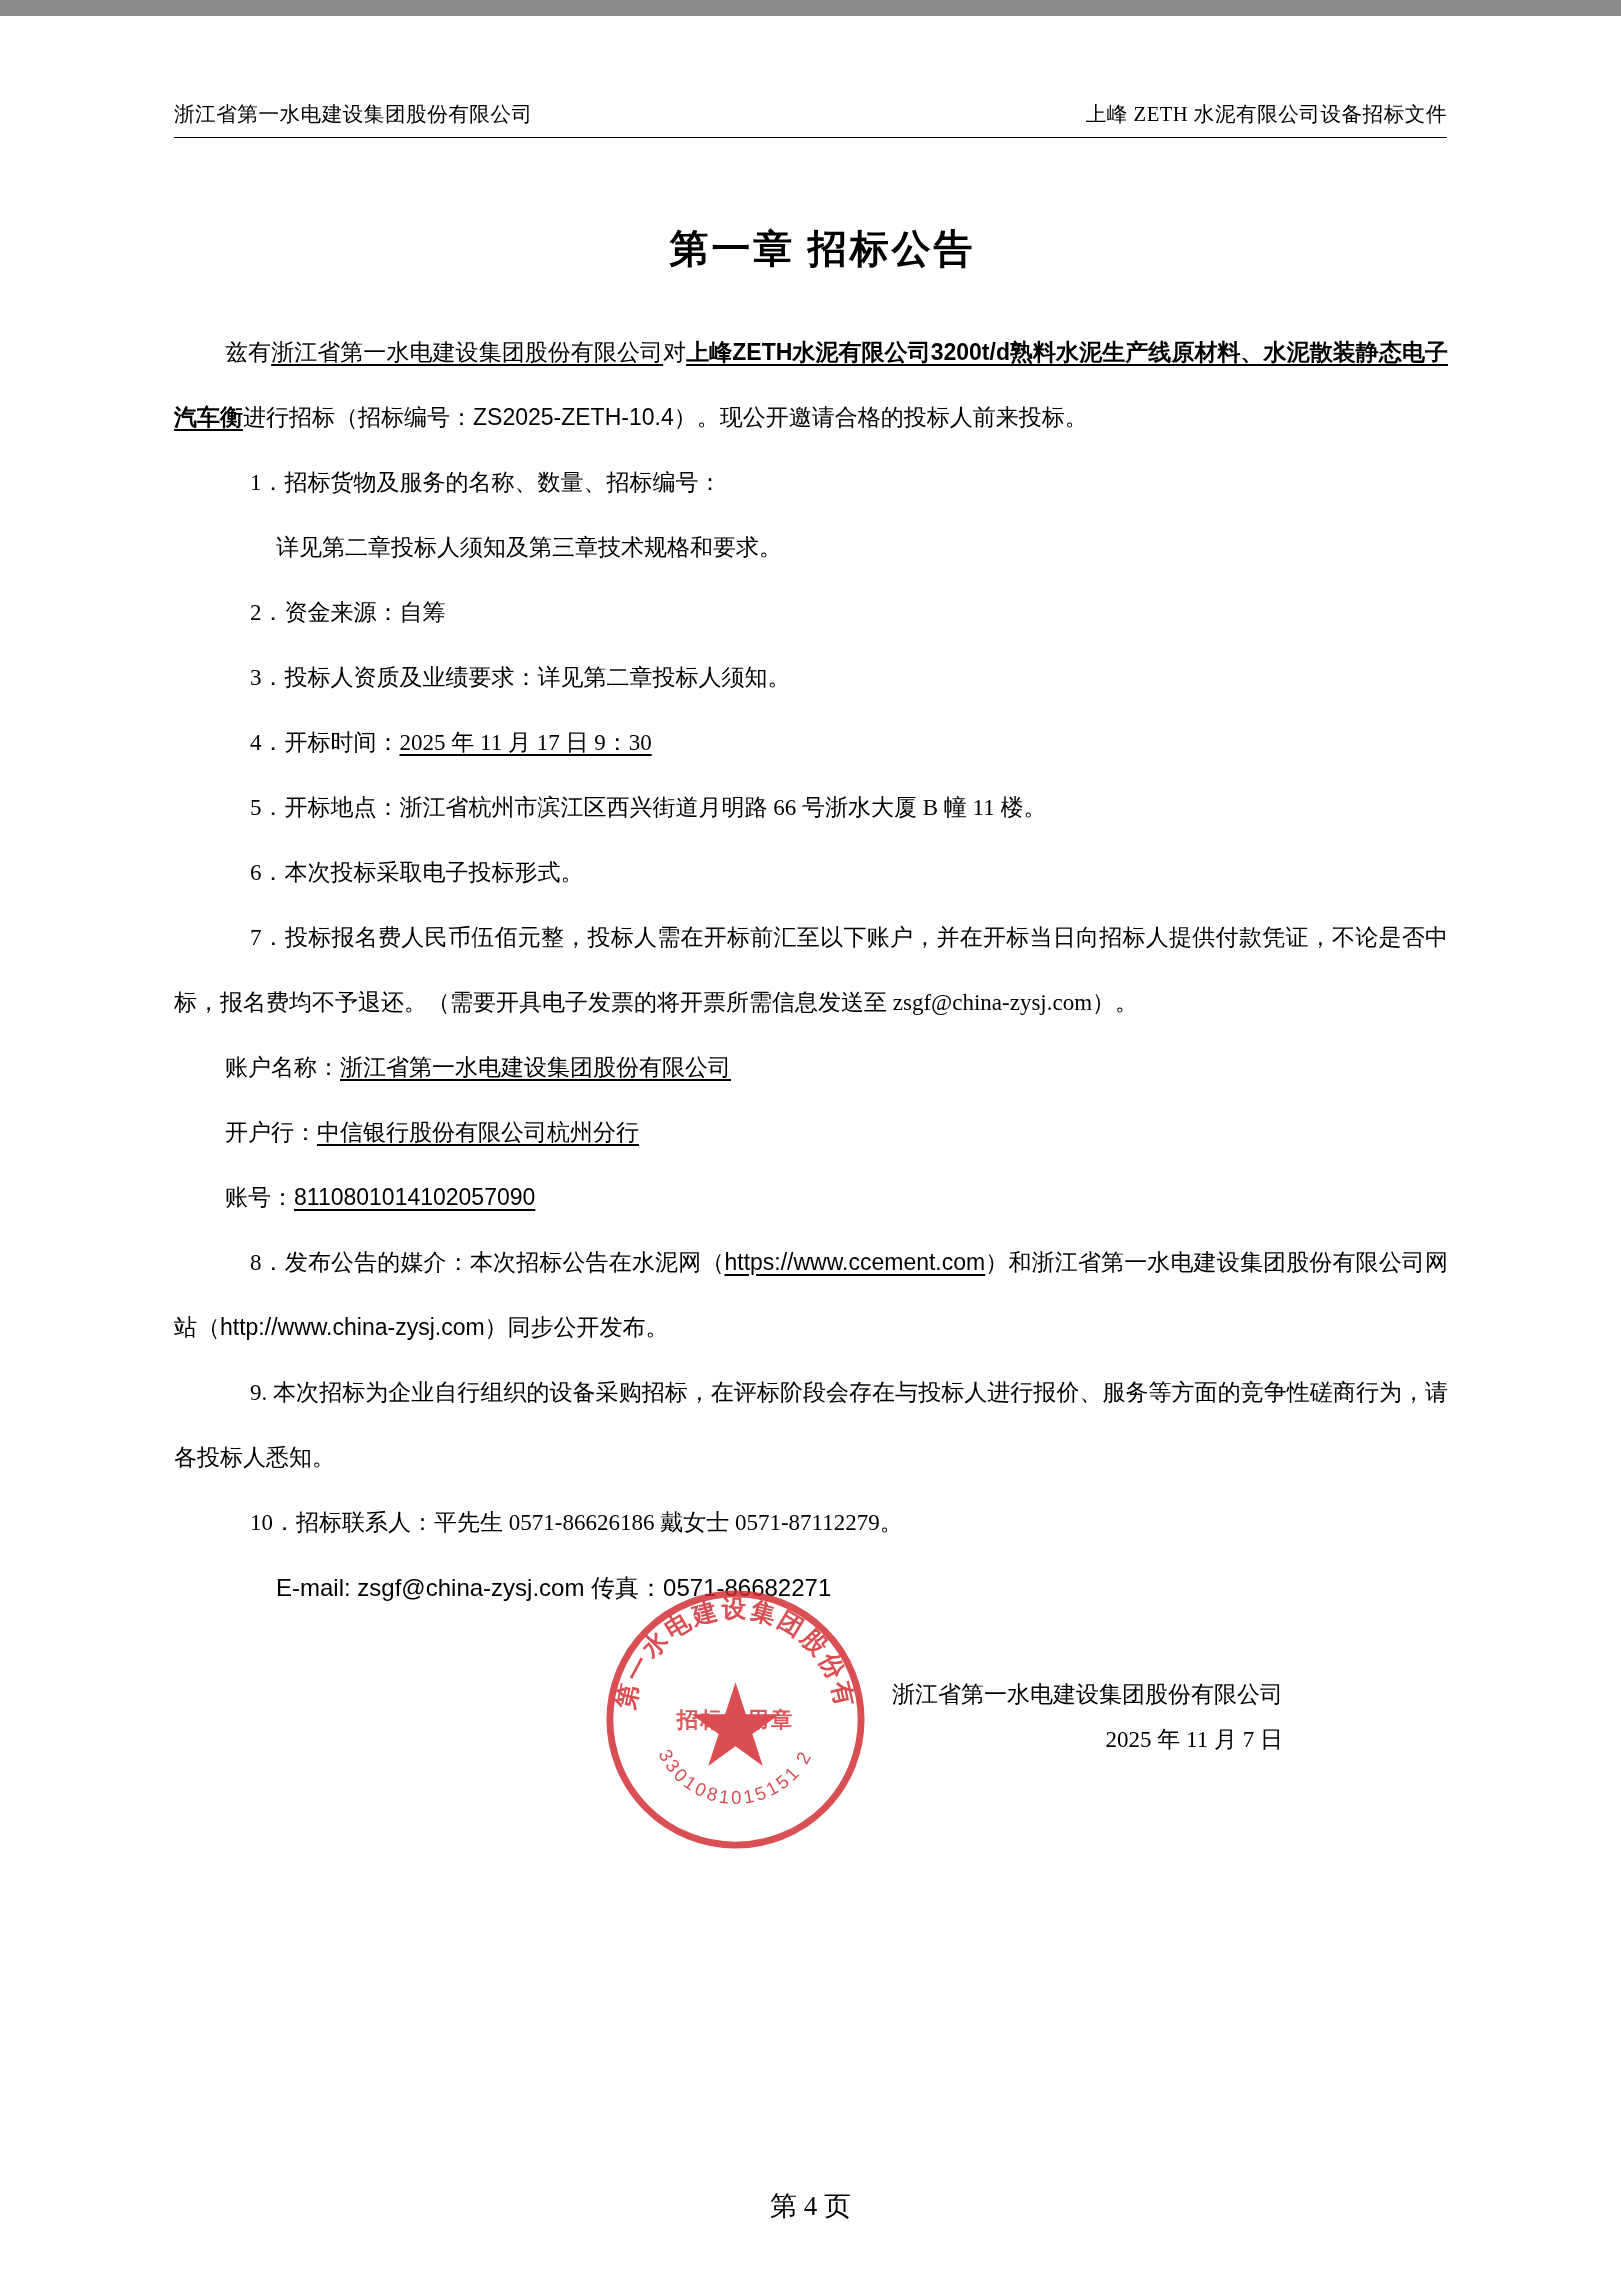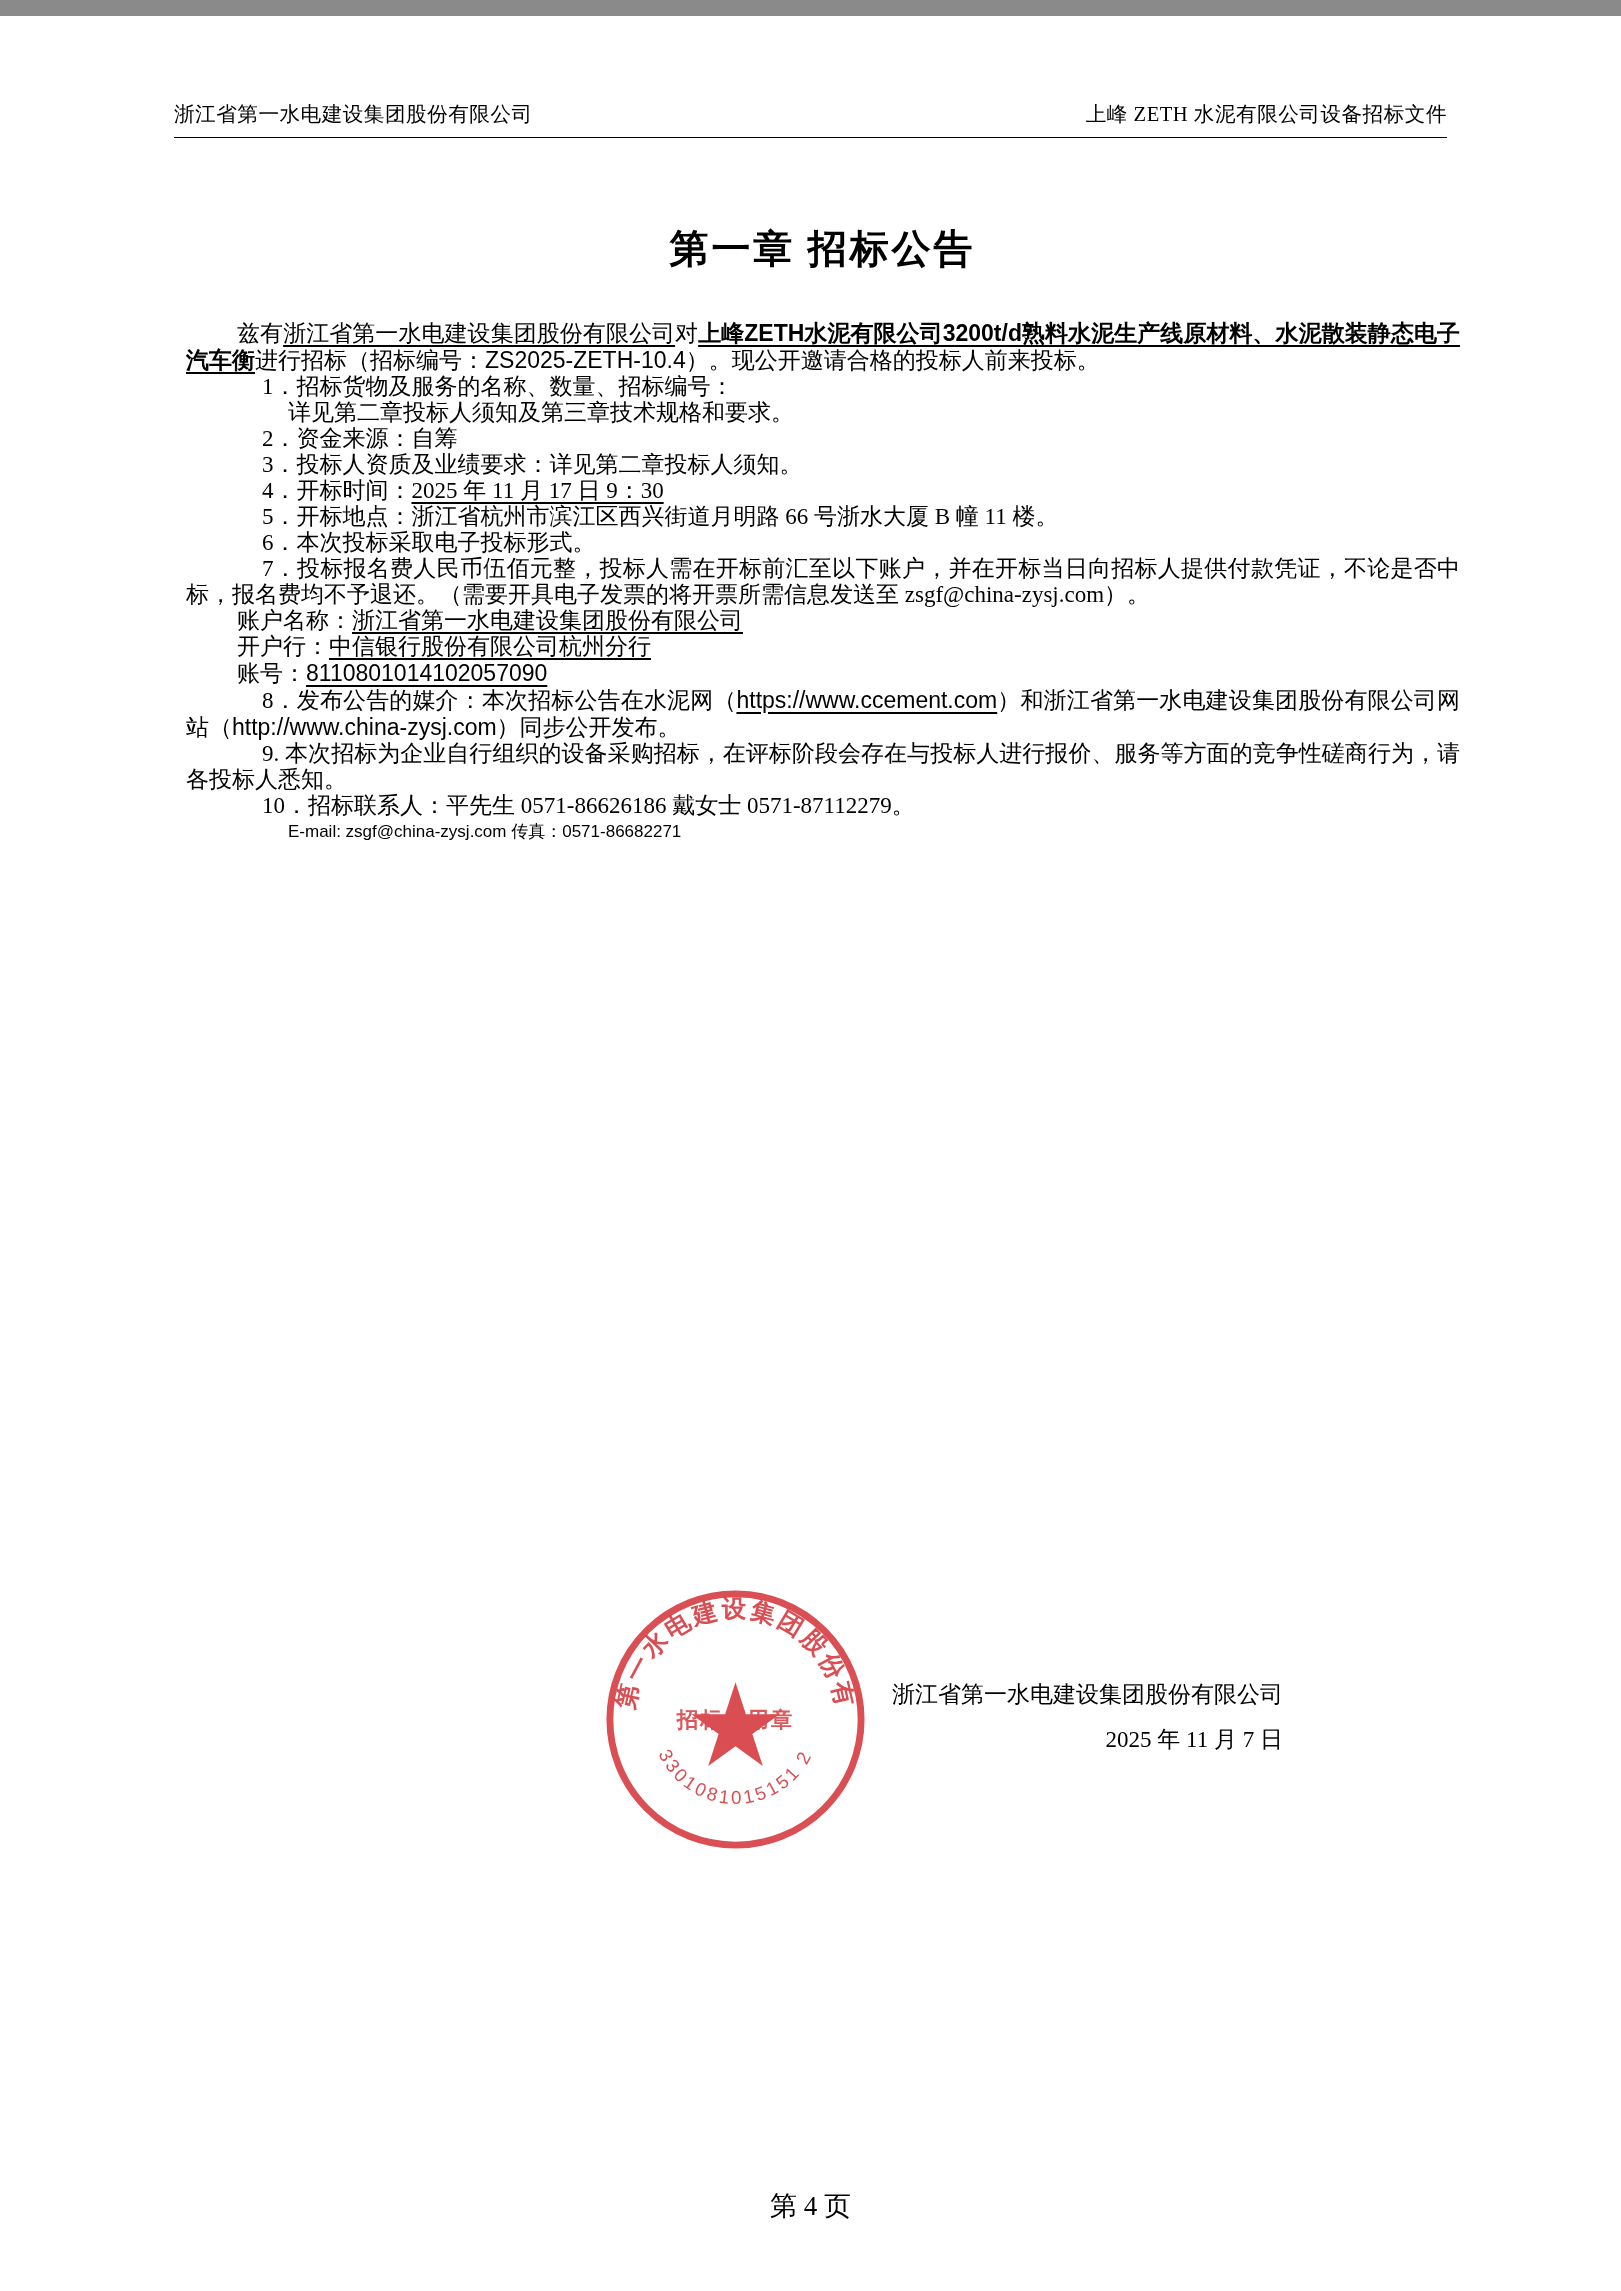--- a/index.html
+++ b/index.html
@@ -45,24 +45,24 @@
     font-size: 39px;
     font-weight: bold;
     letter-spacing: 2.9px;
     font-family: "Liberation Serif", "DejaVu Serif", serif;
     padding-left: 12px;
   }
 
   .body {
     position: absolute;
     top: 304px;
-    left: 186px;
+    left: 174px;
     width: 1274px;
     font-size: 23px;
-    line-height: 26px;
+    line-height: 65px;
     text-align: justify;
   }
 
   .p { margin: 0 0 0 0; }
   .indent2 { text-indent: 51px; }
   .indent3 { text-indent: 76px; }
 
   .u { text-decoration: underline; text-underline-offset: 3.9px; }
   .b { font-weight: bold; }
 
@@ -169,21 +169,21 @@
       <span>8．</span><span>发布公告的媒介：本次招标公告在水泥网（</span><span class="u sans">https://www.ccement.com</span><span>）和浙江省第一水电建设集团股份有限公司网站（</span><span class="sans">http://www.china-zysj.com</span><span>）同步公开发布。</span>
     </div>
 
     <div class="p indent3 item">
       <span>9.</span>&nbsp;<span>本次招标为企业自行组织的设备采购招标，在评标阶段会存在与投标人进行报价、服务等方面的竞争性磋商行为，请各投标人悉知。</span>
     </div>
 
     <div class="p indent3 item">
       <span>10．</span><span>招标联系人：平先生 0571-86626186  戴女士 0571-87112279。</span>
     </div>
-    <div class="p sub sans" style="font-size:17px;">E-mail: zsgf@china-zysj.com    传真：0571-86682271</div>
+    <div class="p sub sans" style="font-size:24px;">E-mail: zsgf@china-zysj.com    传真：0571-86682271</div>
 
   </div>
 
   <div class="signature">
     <div>浙江省第一水电建设集团股份有限公司</div>
     <div>2025 年 11 月 7 日</div>
   </div>
 
   <div class="stamp">
     <svg width="263" height="263" viewBox="0 0 268 268" xmlns="http://www.w3.org/2000/svg">

